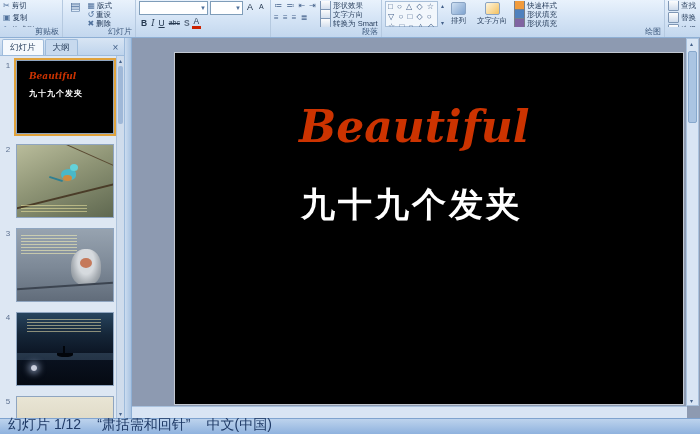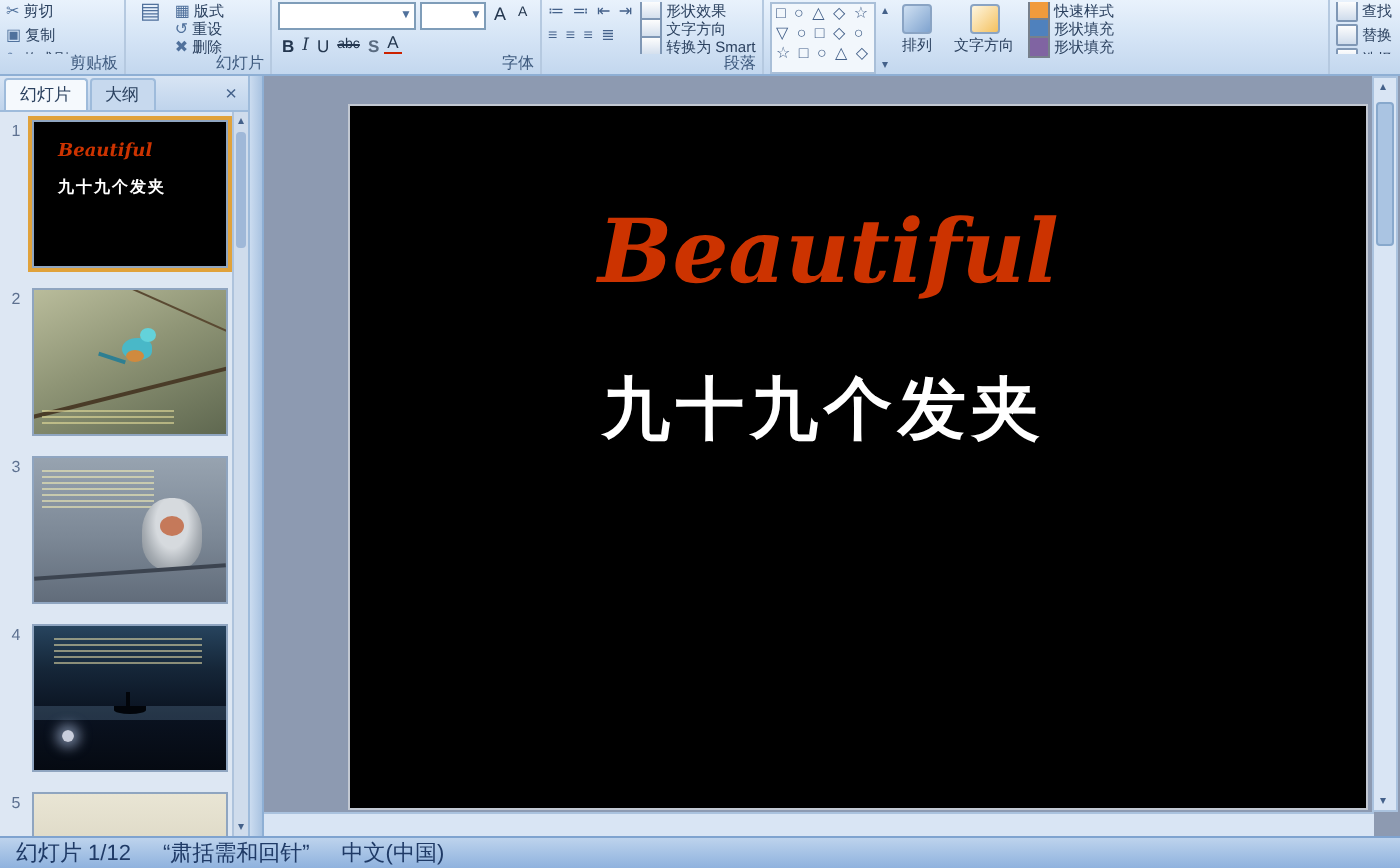--- a/index.html
+++ b/index.html
@@ -70,21 +70,21 @@
   .main{flex:1;position:relative;background:#8d9ab1;min-width:0;}
   .slide-canvas{position:absolute;left:42px;top:14px;width:508px;bottom:13px;background:#000;border:1px solid #c2c8d2;cursor:default;}
   .slide-title{margin:48px 0 0 124px;font-family:"DejaVu Serif","Liberation Serif",serif;font-style:italic;font-weight:bold;font-size:44px;color:#cc3300;cursor:text;}
   .slide-subtitle{margin:30px 0 0 126px;font-size:34px;font-weight:bold;color:#ffffff;letter-spacing:3px;cursor:text;}
   .vscroll{position:absolute;right:1px;top:0;bottom:12px;width:11px;background:#d9e5f4;border:1px solid #aac2de;}
   .vscroll .vthumb{position:absolute;left:1px;top:12px;width:7px;height:70px;background:#aac4e2;border:1px solid #87a8cc;border-radius:2px;}
   .vscroll .arr{position:absolute;left:0;width:9px;text-align:center;font-size:6px;color:#44618a;}
   .hscroll{position:absolute;left:0;right:13px;bottom:0;height:11px;background:#d9e5f4;border-top:1px solid #aac2de;}
 
   
-  .statusbar{height:15px;background:linear-gradient(#bdd3ed,#8fb2de);border-top:1px solid #7fa3cf;display:flex;align-items:flex-start;font-size:11px;color:#1f3a66;gap:16px;padding:0 8px;flex:0 0 auto;white-space:nowrap;}
+  .statusbar{height:15px;background:linear-gradient(#bdd3ed,#8fb2de);border-top:1px solid #7fa3cf;display:flex;align-items:flex-end;font-size:14px;color:#1f3a66;gap:16px;padding:0 8px;flex:0 0 auto;white-space:nowrap;}
 </style>
 </head>
 <body>
 
 <div class="app">
 
   <div class="ribbon">
 
     <div class="rgroup" style="width:56px">
       <div class="rgc col">
@@ -143,21 +143,20 @@
         </div>
         <div style="display:flex;align-items:center">
           <span class="fbtn" style="font-weight:bold">B</span>
           <span class="fbtn" style="font-style:italic;font-family:'DejaVu Serif',serif">I</span>
           <span class="fbtn" style="text-decoration:underline">U</span>
           <span class="fbtn" style="text-decoration:line-through;font-size:7px">abc</span>
           <span class="fbtn" style="font-weight:bold;color:#5a6b80">S</span>
           <span class="fbtn" style="border-bottom:3px solid #cc2200;line-height:9px">A</span>
         </div>
       </div>
-      <div class="rglabel">字体</div>
     </div>
 
     <div class="rgroup" style="width:104px">
       <div class="rgc">
         <div class="col" style="gap:3px">
           <div class="glyphrow">≔ ≕ ⇤ ⇥</div>
           <div class="glyphrow">≡ ≡ ≡ ≣</div>
         </div>
         <div class="col">
           <div class="mini">
@@ -204,20 +203,21 @@
           <div class="mini">
               <span class="swatch" style="background:#4f81bd"></span>
               <span>形状填充</span>
             </div>
           <div class="mini">
               <span class="swatch" style="background:#8064a2"></span>
               <span>形状填充</span>
             </div>
         </div>
       </div>
+      <div class="rglabel">绘图</div>
     </div>
 
     <div class="rgroup" style="width:64px;border-right:none">
       <div class="rgc col">
         <div class="mini">
             <span class="sq"></span>
             <span>查找</span>
           </div>
         <div class="mini">
             <span class="sq"></span>

